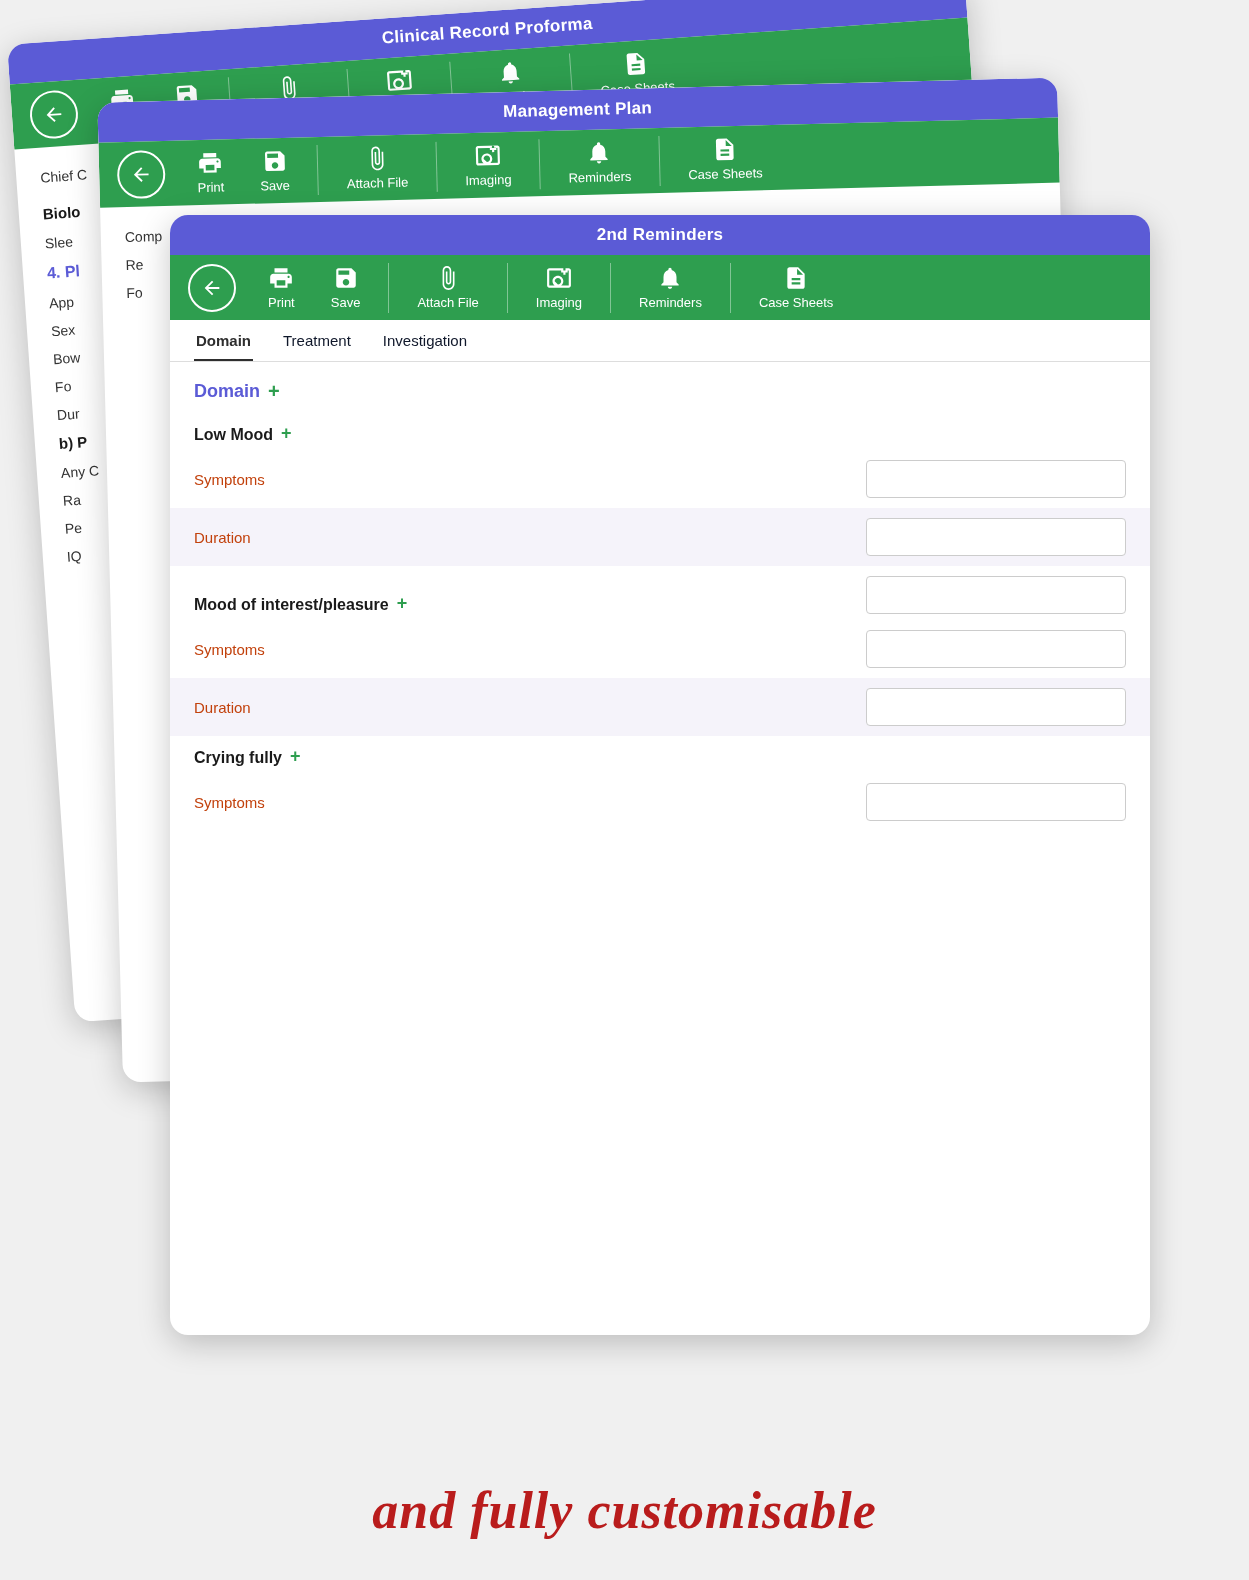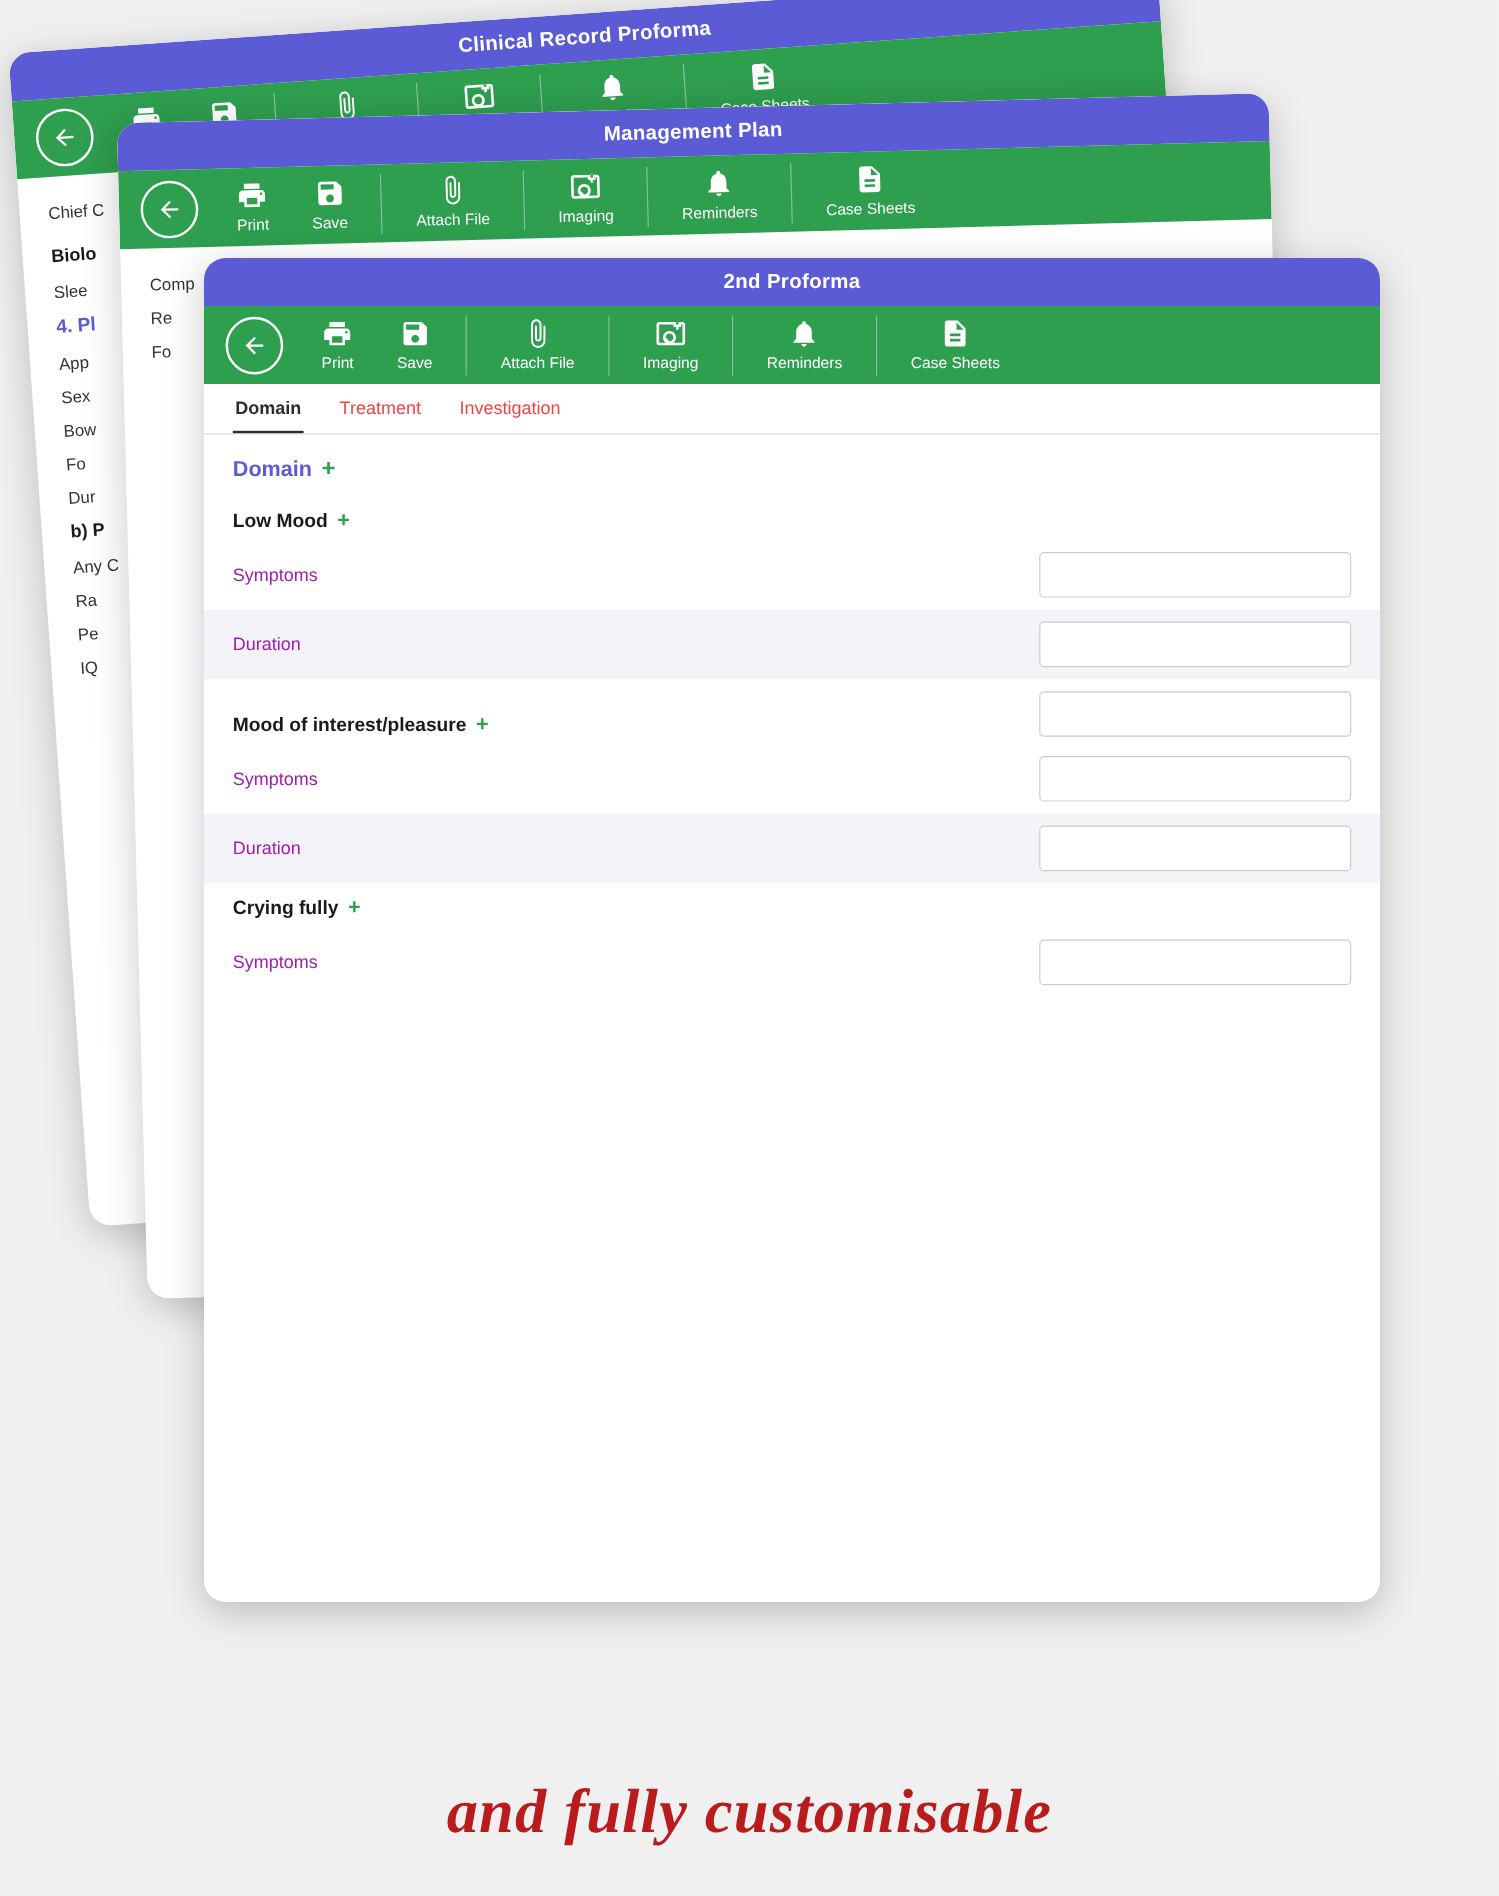--- a/index.html
+++ b/index.html
@@ -124,21 +124,21 @@
       display: flex;
       border-bottom: 1px solid #ddd;
       padding: 0 24px;
       background: #fff;
       gap: 28px;
     }
 
     .tab {
       padding: 12px 2px 10px;
       font-size: 15px;
-      color: #ef4444;
+      color: #0f172a;
       cursor: pointer;
       border-bottom: 2px solid transparent;
     }
 
     .tab.active {
       color: #2e2e2e;
       font-weight: 600;
       border-bottom: 2px solid #2e2e2e;
     }
 
@@ -182,21 +182,21 @@
       min-height: 54px;
     }
 
     .field-row.alt {
       background: #f5f3fa;
     }
 
     .field-label {
       flex: 1;
       font-size: 15px;
-      color: #a21caf;
+      color: #c2410c;
     }
 
     .field-input {
       width: 260px;
       height: 38px;
       border: 1px solid #ccc;
       border-radius: 4px;
       background: #fff;
     }
 
@@ -359,21 +359,21 @@
       </div>
     </div>
     <div class="partial-content">
       <div>Comp</div>
       <div>Re</div>
       <div>Fo</div>
     </div>
   </div>
 
   <div class="card card3">
-    <div class="title-bar">2nd Proforma</div>
+    <div class="title-bar">2nd Reminders</div>
     <div class="toolbar">
       <div class="toolbar-back">
         <svg viewBox="0 0 24 24">
             <path d="M20 11H7.83l5.59-5.59L12 4l-8 8 8 8 1.41-1.41L7.83 13H20v-2z"></path>
           </svg>
       </div>
       <div class="toolbar-item">
         <svg viewBox="0 0 24 24">
             <path d="M19 8H5c-1.66 0-3 1.34-3 3v6h4v4h12v-4h4v-6c0-1.66-1.34-3-3-3zm-3 11H8v-5h8v5zm3-7c-.55 0-1-.45-1-1s.45-1 1-1 1 .45 1 1-.45 1-1 1zm-1-9H6v4h12V3z"></path>
           </svg>

